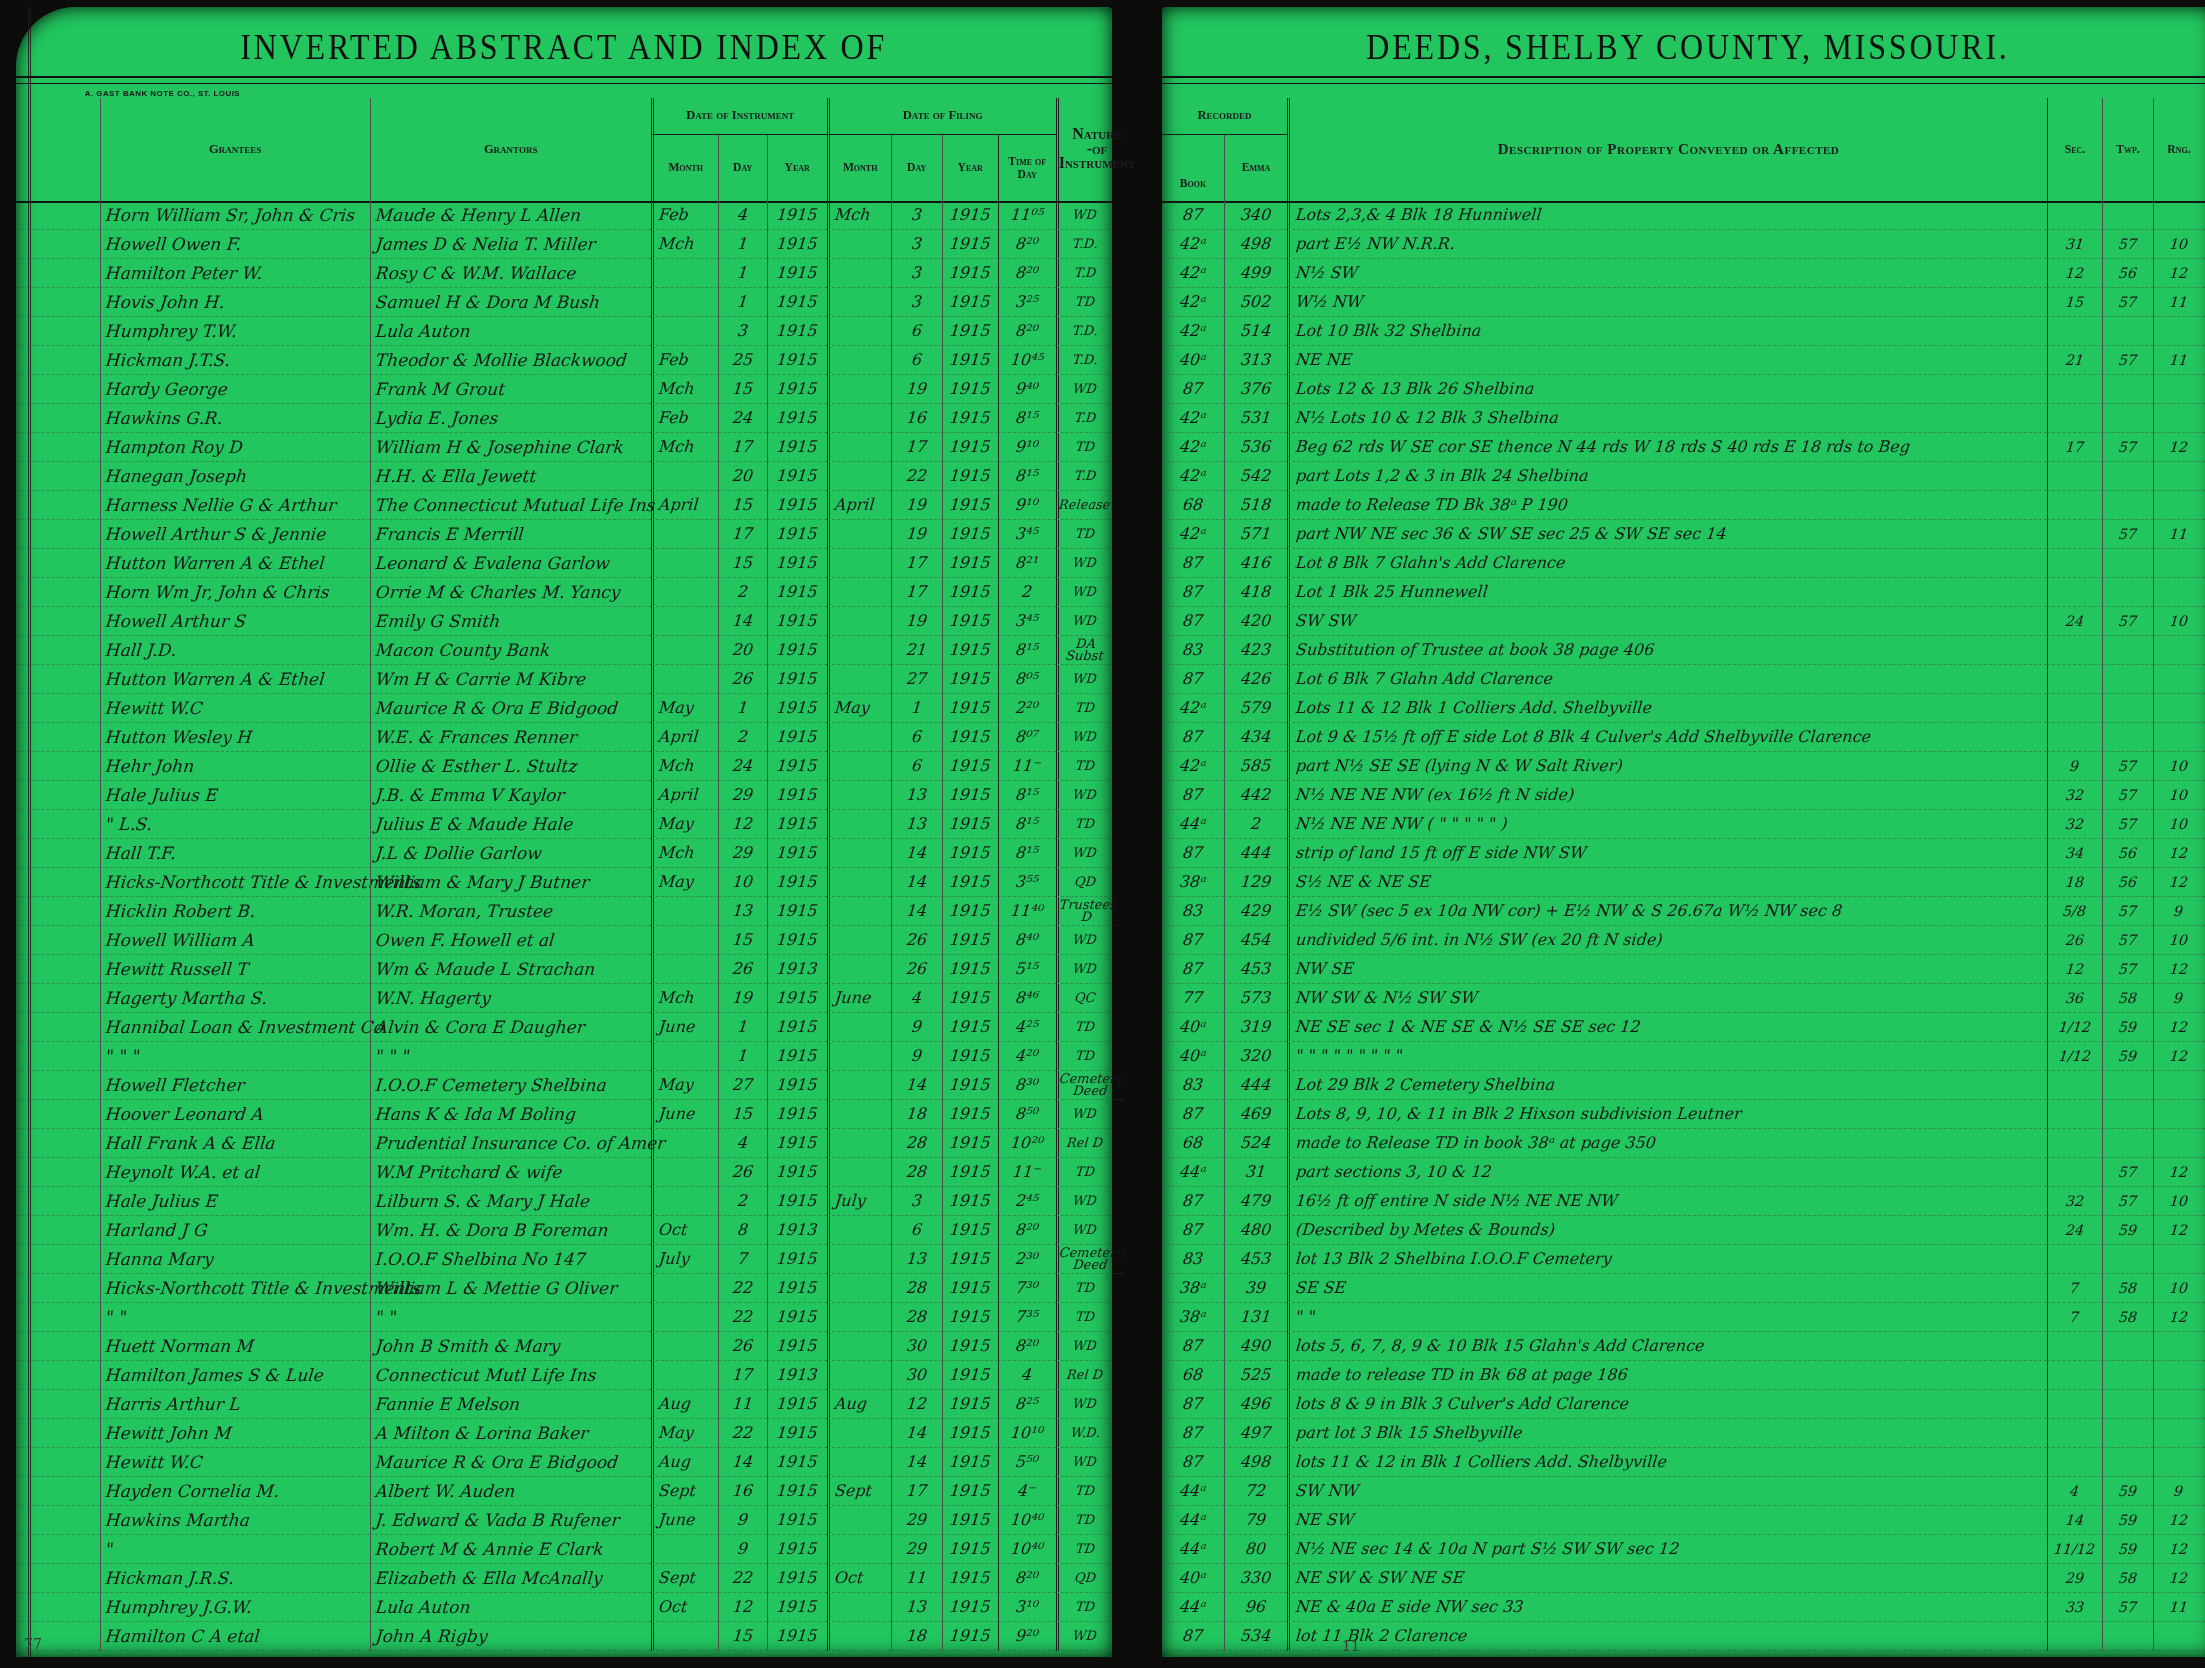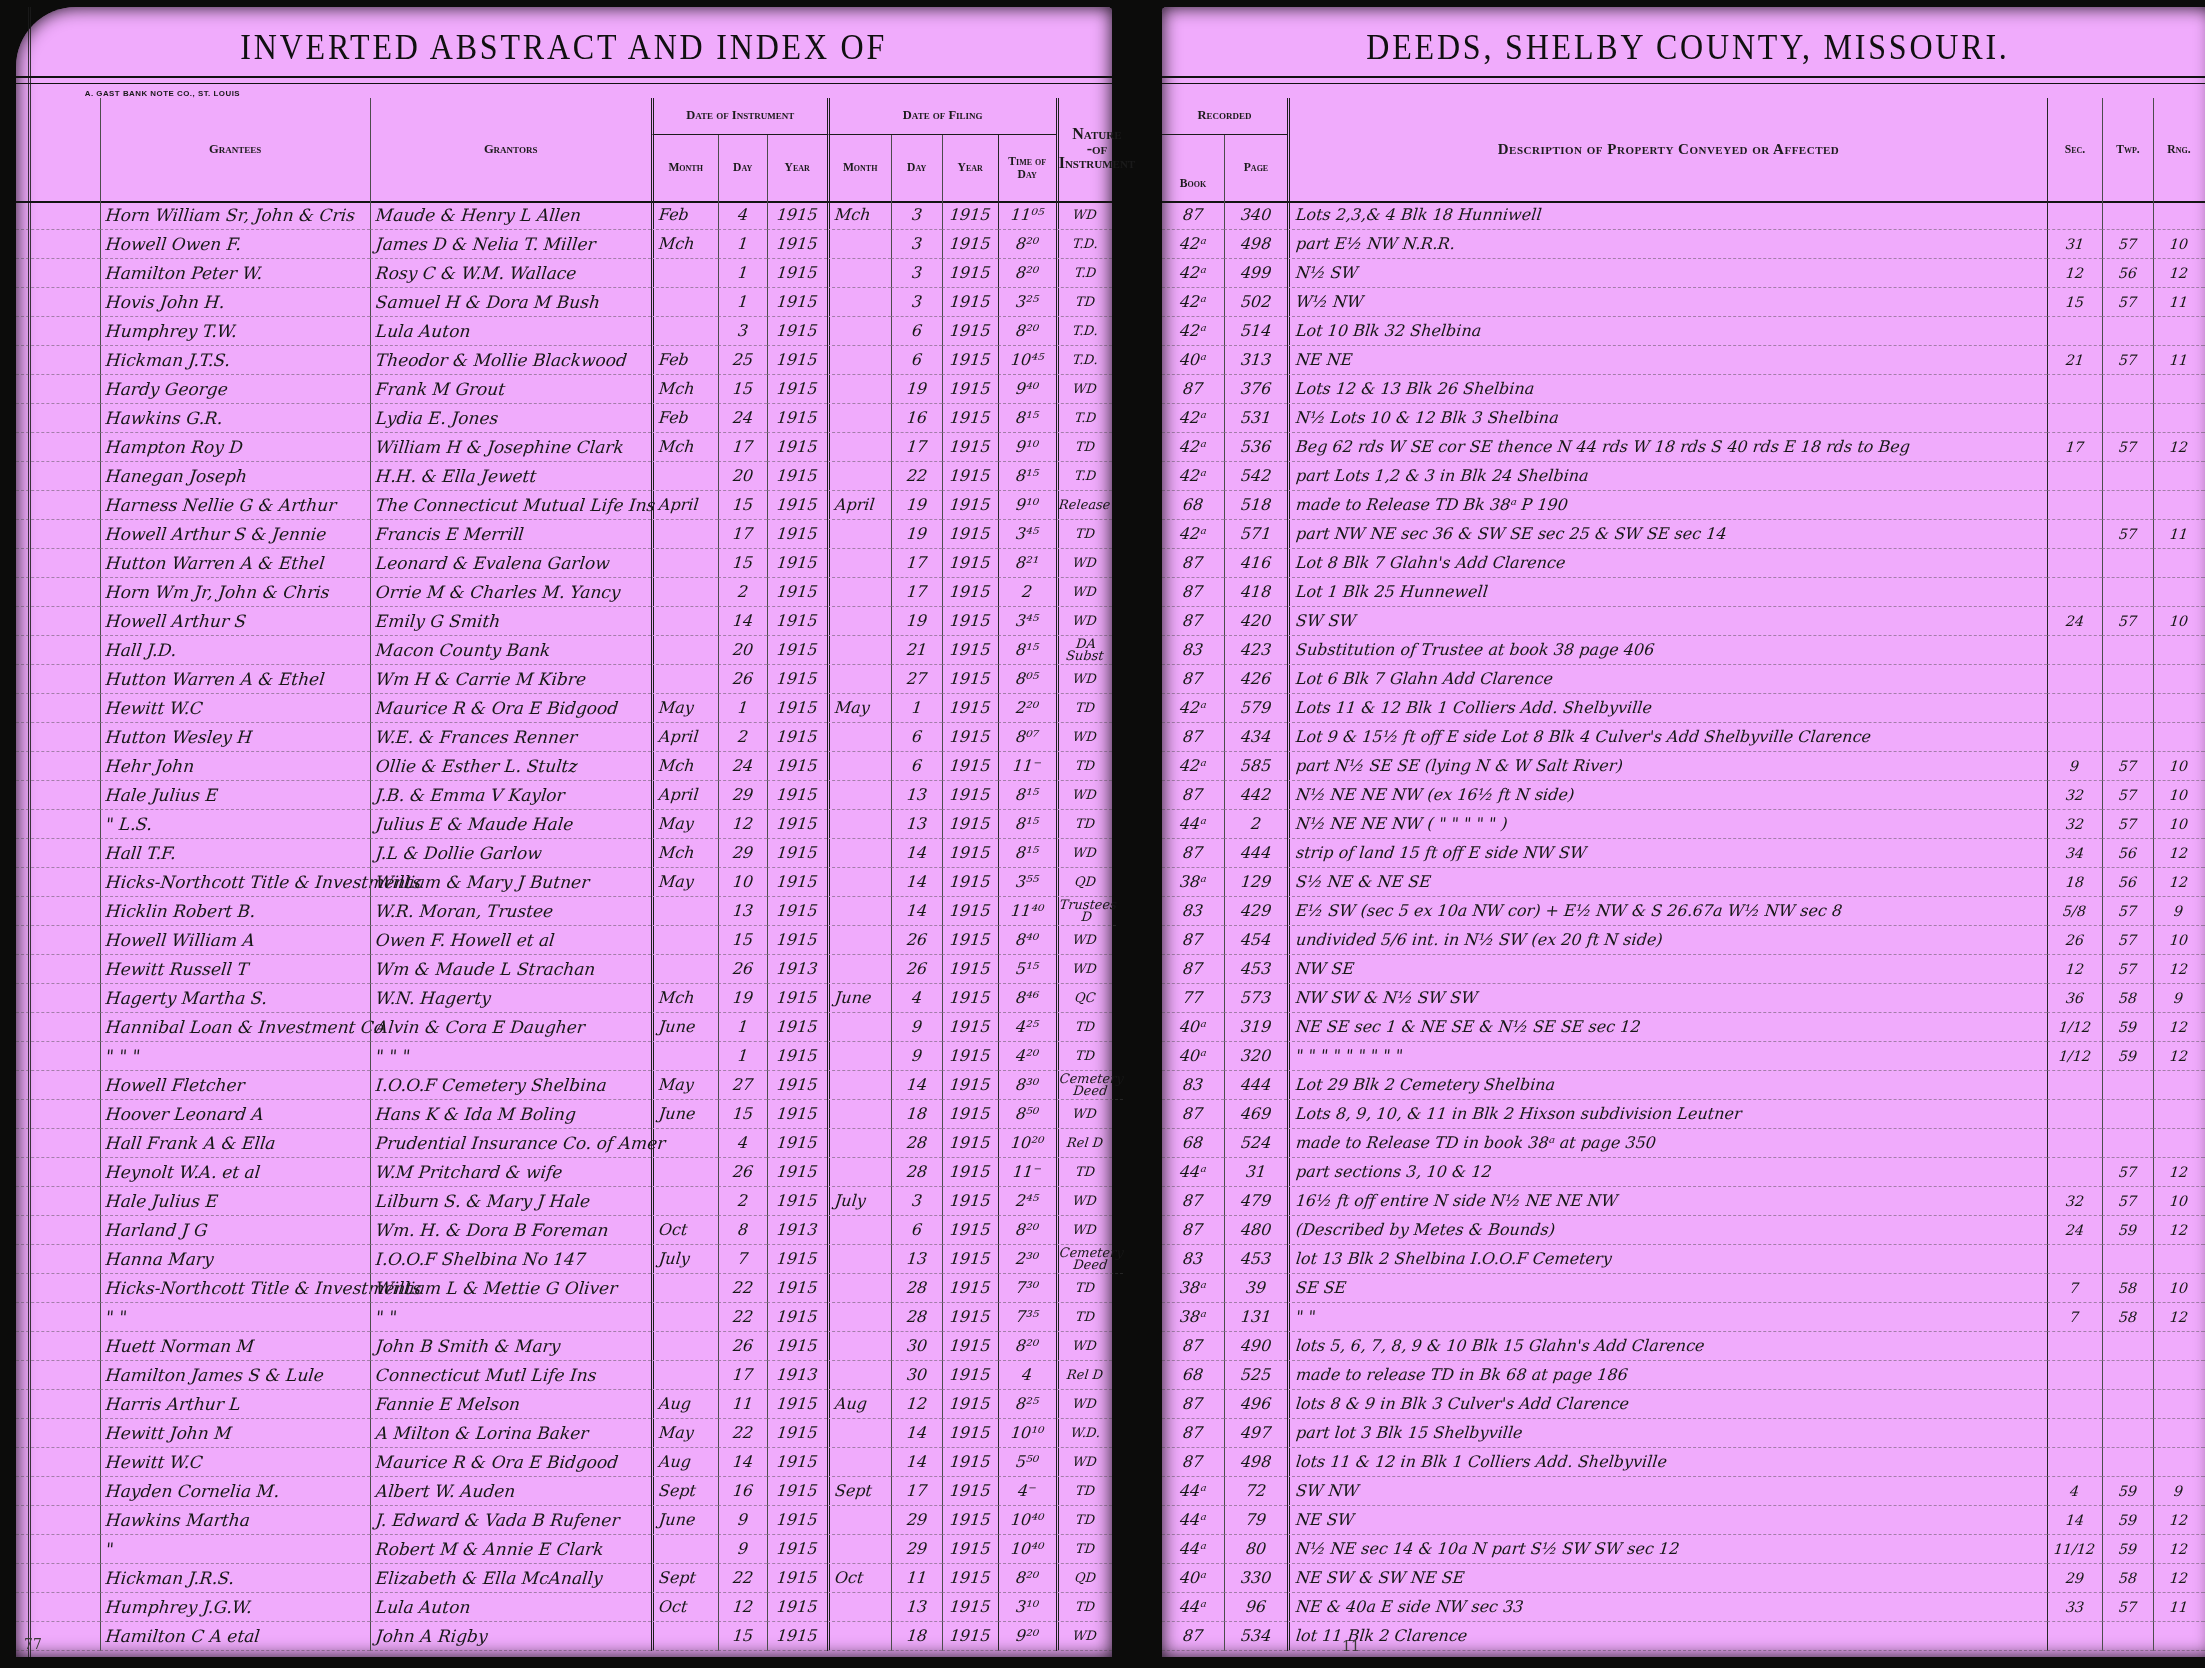--- a/index.html
+++ b/index.html
@@ -1,17 +1,17 @@
 <!DOCTYPE html>
 <html style="font-size:7.4px"><head>
 <meta charset="utf-8">
 <style>
   html,body{margin:0;padding:0;}
   body{width:2205px;height:1669px;position:relative;background:#0c0c0b;font-family:"Liberation Serif",serif;overflow:hidden;}
-  .page{position:absolute;top:6.5px;height:1650px;background:#f0abfc;box-shadow:0 0 18.5px rgba(0,0,0,.9) inset;}
+  .page{position:absolute;top:6.5px;height:1650px;background:#22c55e;box-shadow:0 0 18.5px rgba(0,0,0,.9) inset;}
   .page.left{left:15.7px;width:1096px;border-radius:60px 4.6px 0 0;}
   .page.right{left:1162px;width:1052px;border-radius:4.6px 11px 0 0;}
   .page.left::before{content:"";position:absolute;top:0;bottom:0;left:12px;border-left:3.2px double #1c1c1c;opacity:.85;}
   .ptitle{position:absolute;top:22px;width:100%;text-align:center;font-size:32px;letter-spacing:2.8px;color:#101010;transform:scaleY(1.12);white-space:nowrap;}
   .dbl{position:absolute;top:69px;left:0;right:0;height:5.5px;border-top:2.8px solid #121212;border-bottom:0.9px solid #121212;}
   .credit{position:absolute;top:82px;left:69px;font-size:7.9px;font-weight:bold;letter-spacing:0.5px;font-family:"Liberation Sans",sans-serif;color:#181818;text-align:center;}
   .thead{position:absolute;top:91px;left:0;right:0;height:103px;border-bottom:2.3px solid #141414;}
   .grid-l{display:grid;grid-template-columns:84px 270px 281px 67px 49px 60px 64px 51px 56px 58px 1fr;}
   .grid-r{display:grid;grid-template-columns:62px 63px 760px 55px 51px 51px 1fr;}
   .thead .h{display:flex;align-items:center;justify-content:center;text-align:center;font-variant:small-caps;font-weight:bold;color:#1b1b1b;}
@@ -1772,21 +1772,21 @@
   <div class="dbl"></div>
 
   <div class="thead grid-r">
     <div class="h grp" style="grid-column:1 / span 2;">Recorded</div>
     <div class="h span2 bd" style="font-size:15px;letter-spacing:0.5px;">Description of Property Conveyed or Affected</div>
     <div class="h span2 small bl">Sec.</div>
     <div class="h span2 small bt">Twp.</div>
     <div class="h span2 small bt">Rng.</div>
     <div class="h span2" style="grid-column:7;grid-row:1 / span 2;"></div>
     <div class="h small" style="grid-column:1;grid-row:2;margin-top:32px;">Book</div>
-    <div class="h small bt" style="grid-column:2;grid-row:2;">Page</div>
+    <div class="h small bt" style="grid-column:2;grid-row:2;">Emma</div>
   </div>
 
   <div class="tbody" id="tbody-right">
   <div class="trow grid-r">
     <div class="c cc">
           <span class="hw num">87</span>
         </div>
     <div class="c cc bt">
           <span class="hw num">340</span>
         </div>

